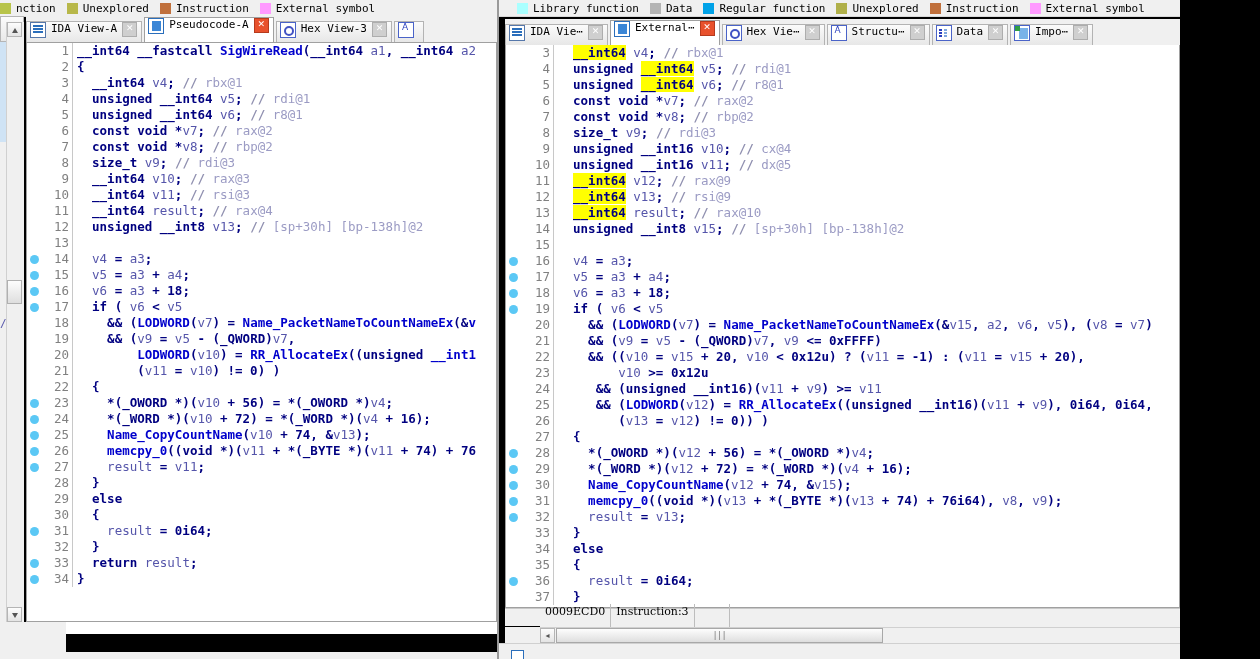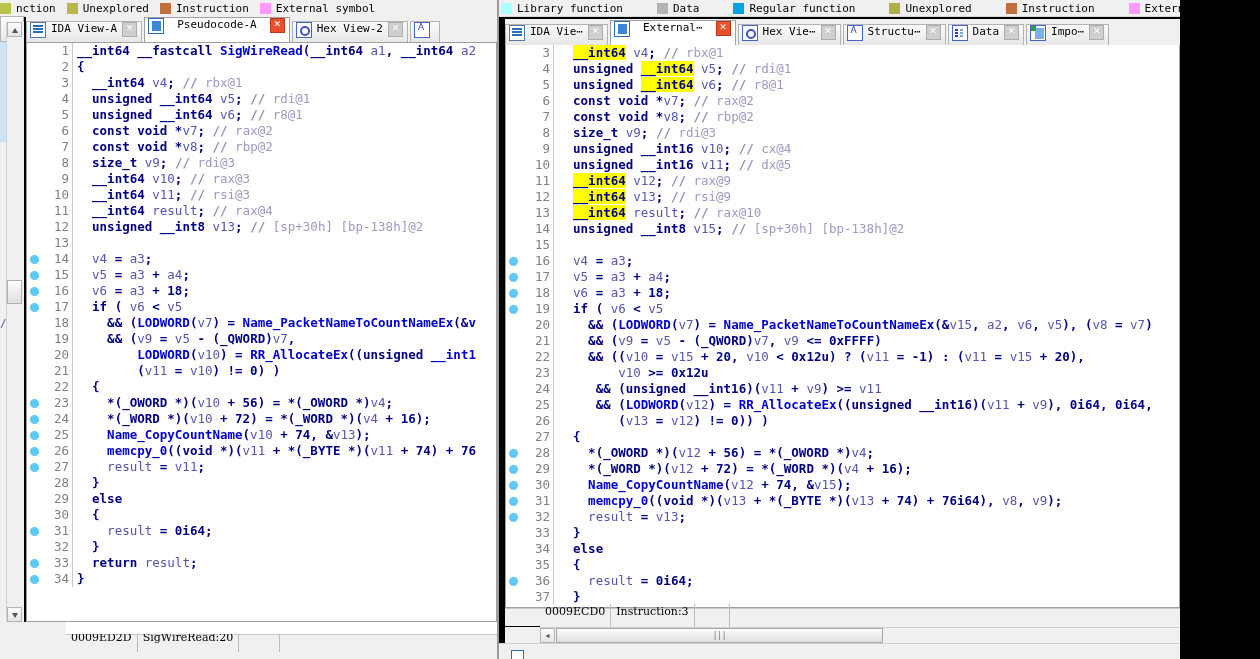--- a/index.html
+++ b/index.html
@@ -41,21 +41,20 @@
     font-family:"DejaVu Sans Mono",monospace;
     font-size:11px;color:#000;
     white-space:nowrap;
     box-sizing:border-box;
   }
   .tab.active{
     height:26px;
     background:#ffffff;
     border:1px solid #a0a0a0;
     border-bottom:1px solid #fff;
-    gap:8px;
   }
   .tab .tab-icon{
     width:14px;height:14px;margin-right:5px;flex:0 0 auto;
     display:inline-block;position:relative;
   }
   .tab .tab-label{margin-right:5px;}
   .tab .tab-close{
     width:13px;height:13px;flex:0 0 auto;
     background:#cfcfcf;border:1px solid #adadad;
     color:#fff;font-size:9px;line-height:11px;text-align:center;
@@ -239,21 +238,21 @@
         <span class="tab-label">IDA View-A</span>
         <span class="tab-close">✕</span>
       </div>
       <div class="tab active">
         <span class="tab-icon ico-doc2"></span>
         <span class="tab-label">Pseudocode-A</span>
         <span class="tab-close">✕</span>
       </div>
       <div class="tab">
         <span class="tab-icon ico-hex"></span>
-        <span class="tab-label">Hex View-2</span>
+        <span class="tab-label">Hex View-3</span>
         <span class="tab-close">✕</span>
       </div>
       <div class="tab">
         <span class="tab-icon ico-struct"></span>
       </div>
     </div>
 
   <div class="pane" style="left:26px;top:42px;width:471px;height:580px;border:1px solid #a0a0a0;box-sizing:border-box;">
     <div class="code-area" id="left-code">
         <div class="code-line"><div class="bp-col"></div><div class="lnum" style="width: 26px;">1</div><div class="ltext"><span class="t-kw">__int64</span><span class="t-punc"> </span><span class="t-kw">__fastcall</span><span class="t-punc"> </span><span class="t-fn">SigWireRead</span><span class="t-punc">(</span><span class="t-kw">__int64</span><span class="t-punc"> </span><span class="t-var">a1</span><span class="t-punc">, </span><span class="t-kw">__int64</span><span class="t-punc"> </span><span class="t-var">a2</span></div></div>
@@ -300,32 +299,27 @@
     <div class="thumb" style="top:258px;height:24px;"></div>
     <div class="arrow down">
         <i></i>
       </div>
   </div>
 
   <div style="position:absolute;left:0;top:42px;width:6px;height:100px;background:#cfe3f5;"></div>
   <div style="position:absolute;left:0;top:142px;width:6px;height:480px;background:#f0f0f0;"></div>
   <div style="position:absolute;left:0;top:318px;width:5px;height:12px;color:#5555aa;font-size:11px;line-height:12px;">/</div>
 
-  <div class="statusbar" style="left:66px;top:634px;width:431px;">
-    <div class="status-cell">0009ED2D</div>
-    <div class="status-cell">SigWireRead:20</div>
-    <div class="status-cell" style="width:30px;"></div>
-  </div>
   <div style="position:absolute;left:0;top:622px;width:66px;height:37px;background:#f0f0f0;"></div>
   <div style="position:absolute;left:66px;top:622px;width:431px;height:12px;background:#ffffff;"></div>
   <div style="position:absolute;left:0;top:652px;width:497px;height:7px;background:#f0f0f0;"></div>
 
   <div class="divider" style="left:497px;top:0;width:2px;height:659px;background:#9a9a9a;"></div>
 
-  <div class="legend-bar" style="left: 499px; top: 0px; width: 681px; padding-left: 2px; gap: 23px;" id="right-legend">
+  <div class="legend-bar" style="left: 499px; top: 0px; width: 681px; padding-left: 18px;" id="right-legend">
       <div class="legend-item">
         <span class="legend-swatch" style="background: rgb(170, 255, 255);"></span>
         <span class="legend-label">Library function</span>
       </div>
       <div class="legend-item">
         <span class="legend-swatch" style="background: rgb(180, 180, 180);"></span>
         <span class="legend-label">Data</span>
       </div>
       <div class="legend-item">
         <span class="legend-swatch" style="background: rgb(0, 162, 232);"></span>

